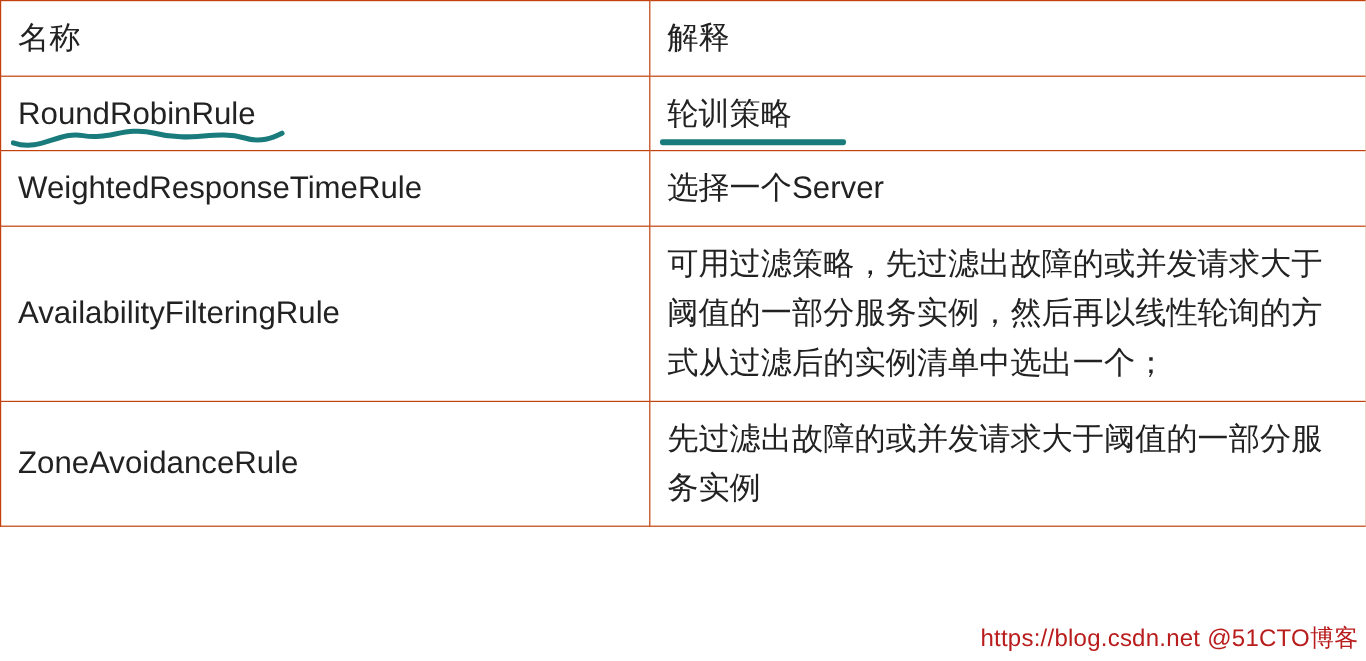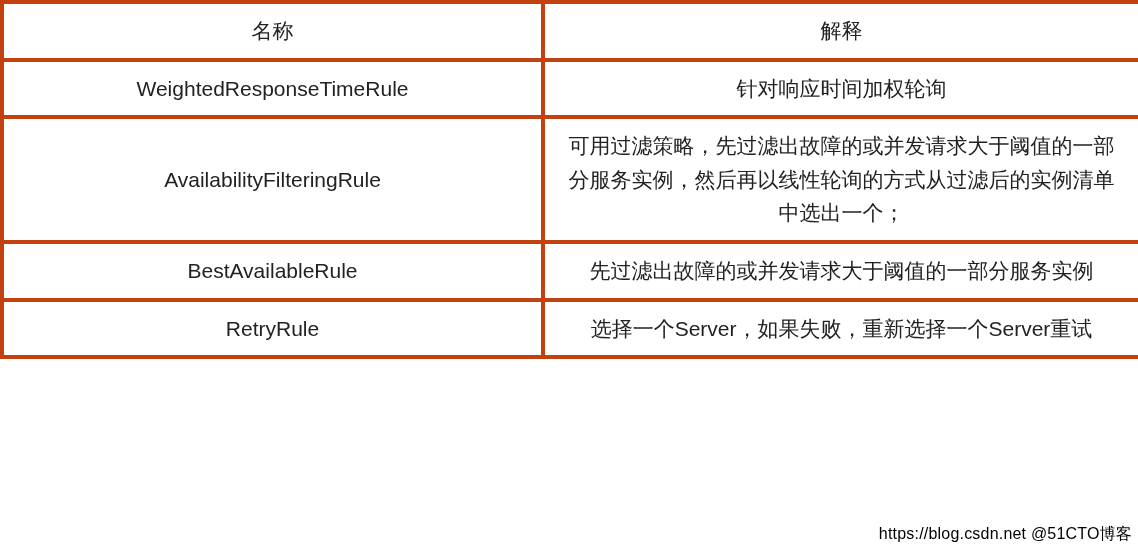--- a/index.html
+++ b/index.html
@@ -9,27 +9,26 @@
       width: 1138px;
       height: 551px;
       position: relative;
     }
     table {
       border-collapse: collapse;
       width: 100%;
       table-layout: fixed;
     }
     td {
-      border: 4px solid #c2410c;
+      border: 1px solid #c2410c;
       padding: 10px 14px;
-      font-size: 21px;
+      font-size: 26px;
       color: #222222;
       vertical-align: middle;
       line-height: 1.6;
-      text-align: center;
     }
     col.c1 { width: 541px; }
     col.c2 { width: 597px; }
     .underline-wrap {
       position: relative;
       display: inline-block;
     }
     .wavy-svg {
       position: absolute;
       left: -6px;
@@ -45,50 +44,62 @@
       width: 155px;
       height: 5px;
       background: #197b7b;
       border-radius: 2px;
       pointer-events: none;
     }
     .watermark {
       position: absolute;
       right: 6px;
       bottom: 6px;
-      font-size: 16px;
-      color: #000000;
+      font-size: 20px;
+      color: #b91c1c;
       letter-spacing: 0.2px;
     }
   </style>
 </head>
 <body>
 
 <table>
   <colgroup>
     <col class="c1">
       <col class="c2">
   </colgroup>
   <tbody>
     <tr>
       <td>名称</td>
       <td>解释</td>
     </tr>
     <tr>
+      <td>
+        <span class="underline-wrap">
+          <span>RoundRobinRule</span>
+          <svg class="wavy-svg" viewBox="0 0 230 22">
+            <path d="M2,14 C25,22 40,4 60,8 C82,12 95,0 120,6 C150,14 170,3 195,10 C208,14 218,10 226,6" fill="none" stroke="#197b7b" stroke-width="4.2" stroke-linecap="round"></path>
+          </svg>
+        </span>
+      </td>
+      <td>
+        <span class="underline-wrap">
+          <span>轮训策略</span>
+          <span class="flat-underline"></span>
+        </span>
+      </td>
+    </tr>
+    <tr>
       <td>WeightedResponseTimeRule</td>
-      <td>针对响应时间加权轮询</td>
+      <td>选择一个Server</td>
     </tr>
     <tr>
       <td>AvailabilityFilteringRule</td>
       <td>可用过滤策略，先过滤出故障的或并发请求大于阈值的一部分服务实例，然后再以线性轮询的方式从过滤后的实例清单中选出一个；</td>
     </tr>
     <tr>
-      <td>BestAvailableRule</td>
+      <td>ZoneAvoidanceRule</td>
       <td>先过滤出故障的或并发请求大于阈值的一部分服务实例</td>
-    </tr>
-    <tr>
-      <td>RetryRule</td>
-      <td>选择一个Server，如果失败，重新选择一个Server重试</td>
     </tr>
   </tbody>
 </table>
 
 <div class="watermark">https://blog.csdn.net @51CTO博客</div>
 
 </body></html>

